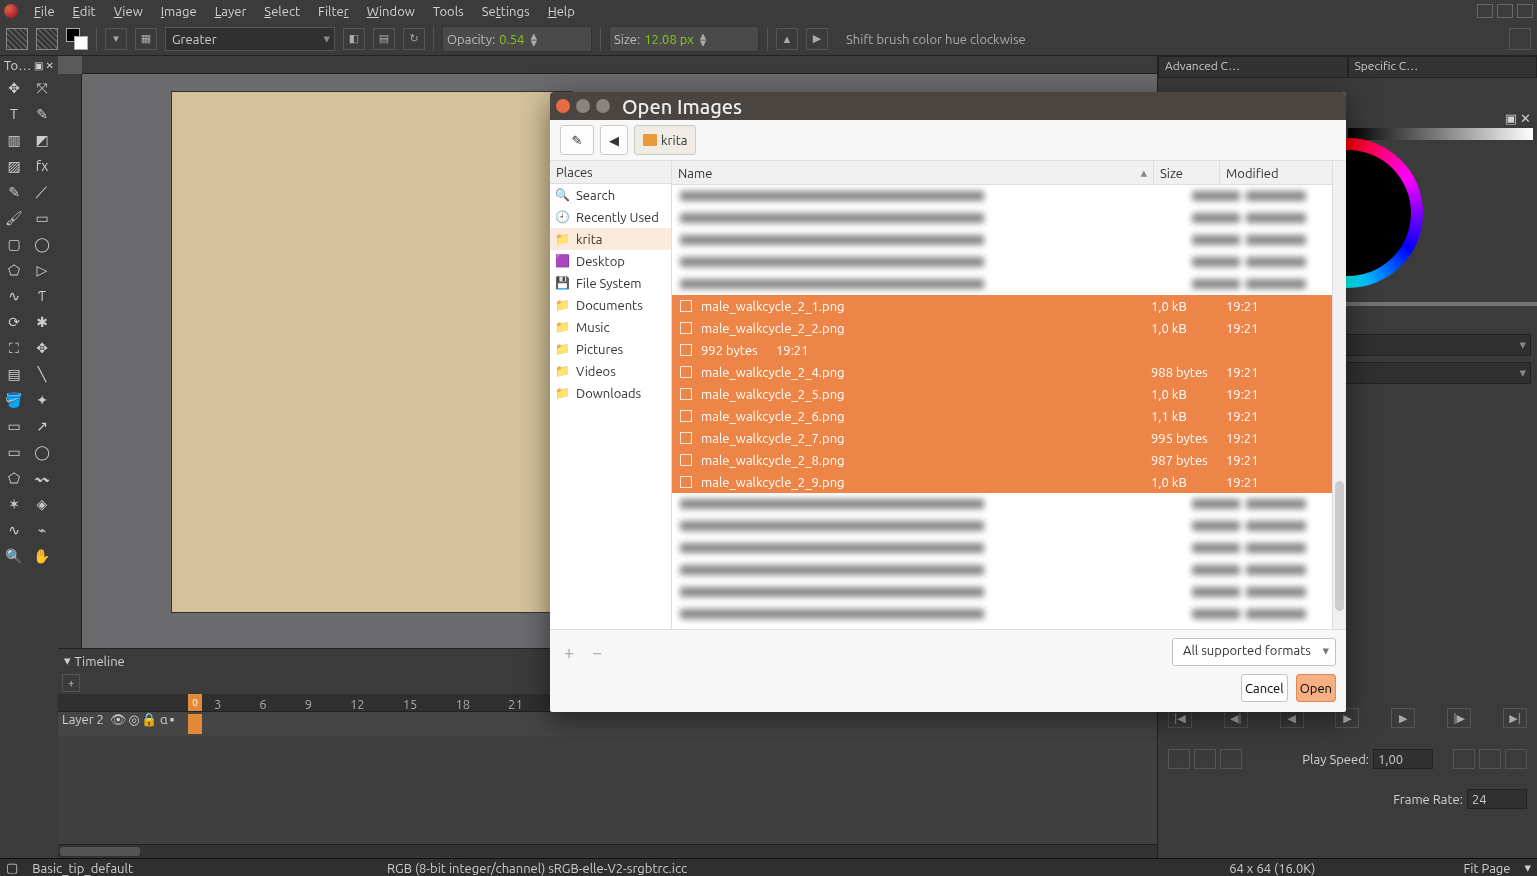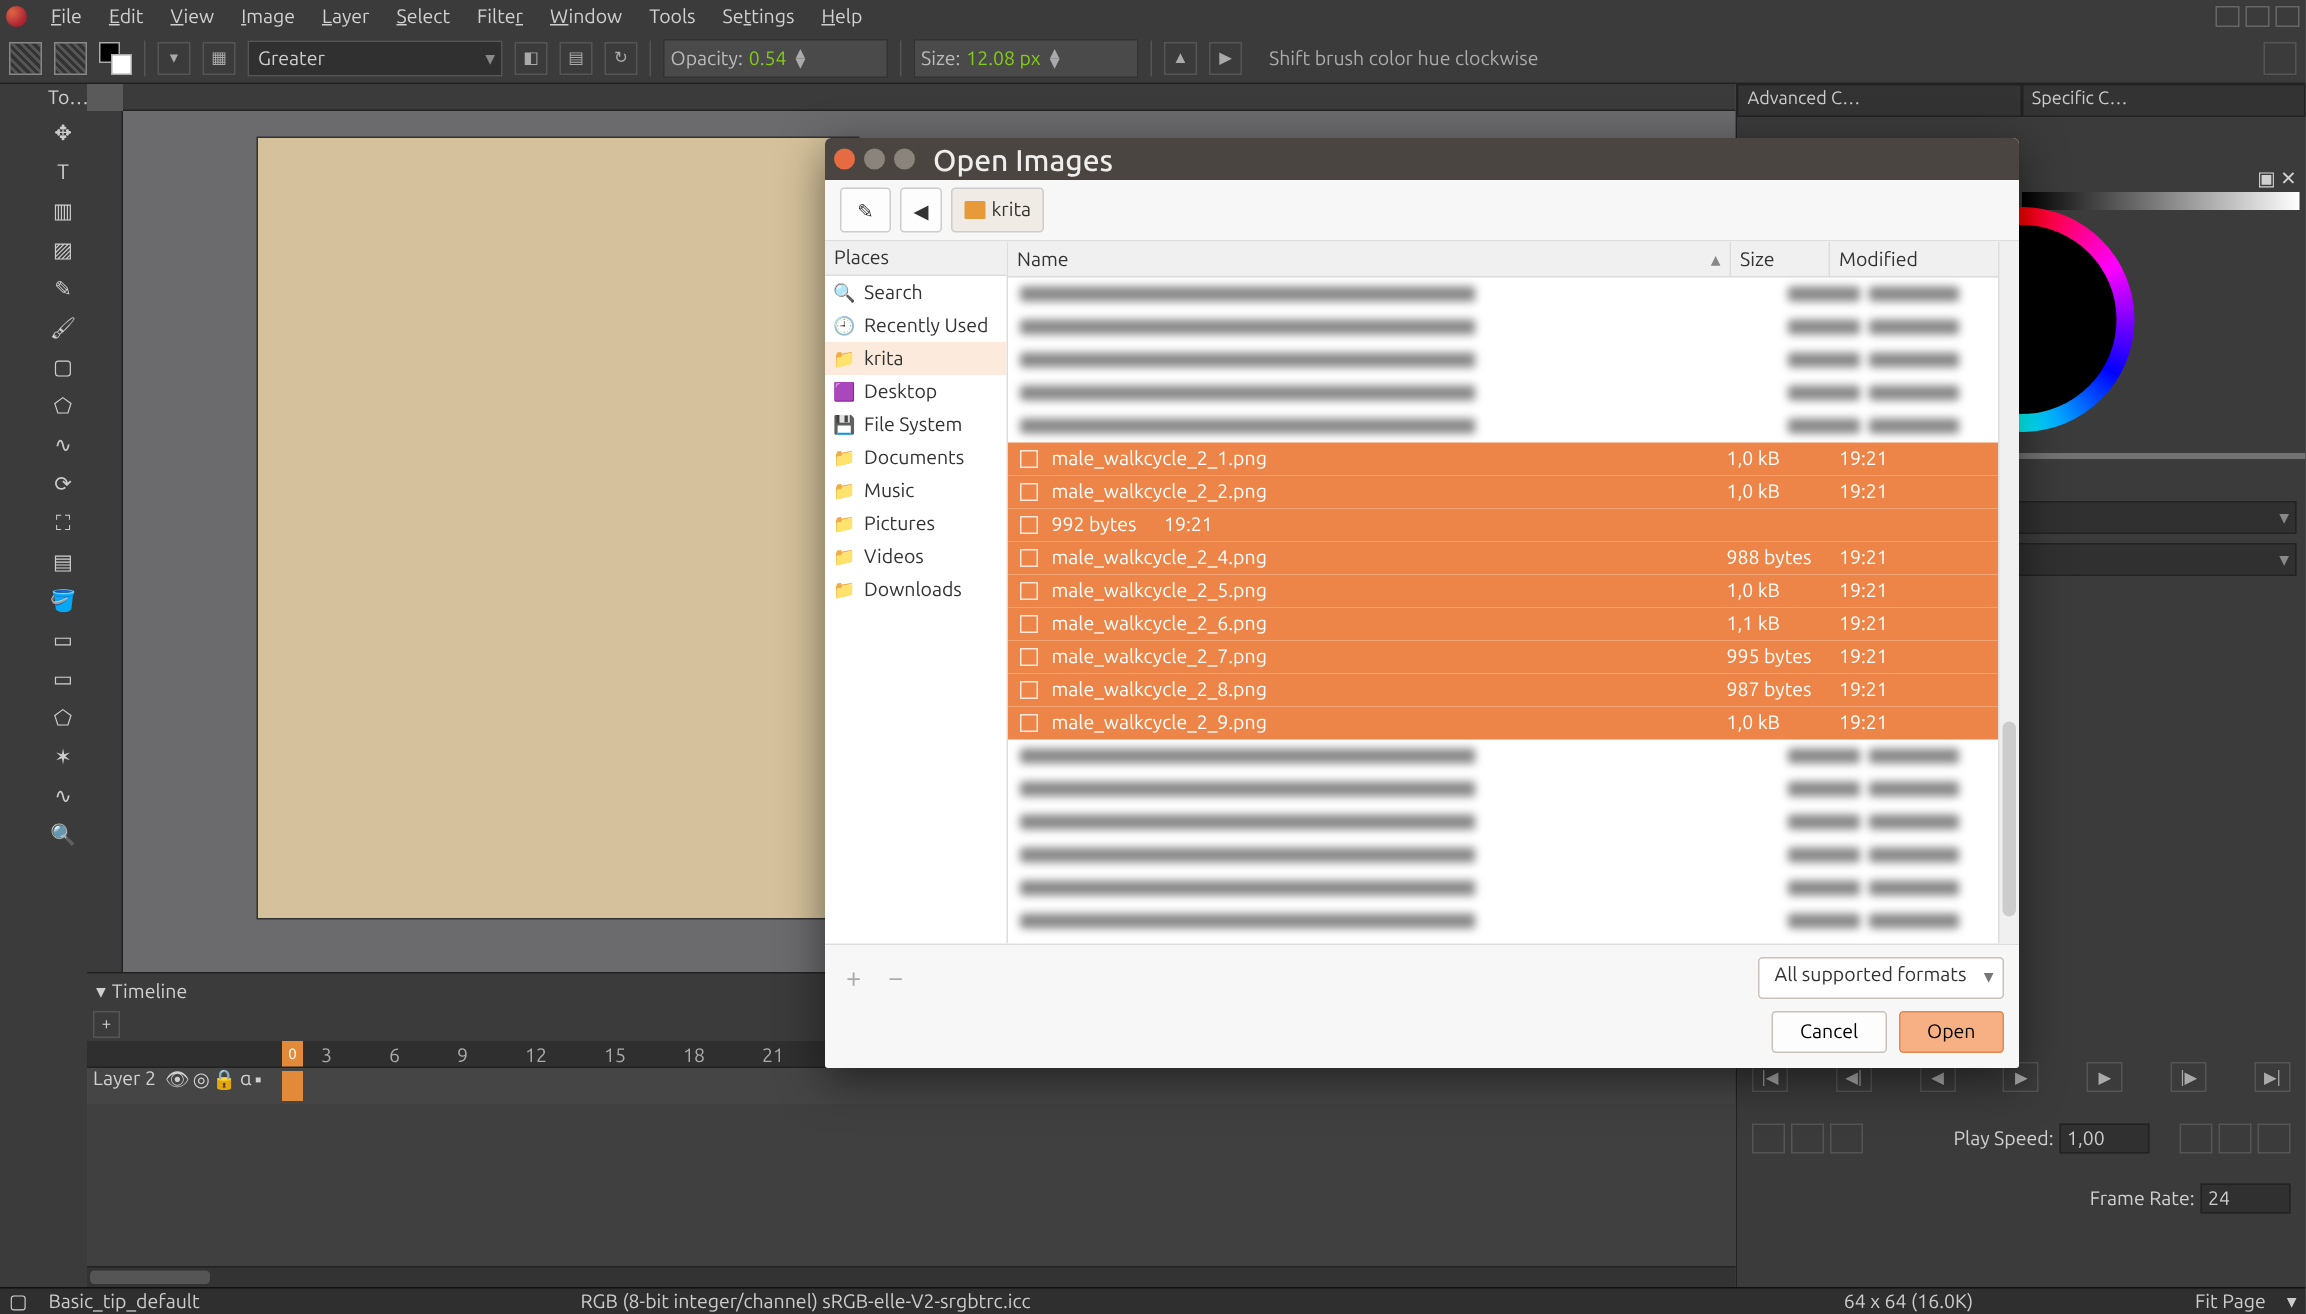--- a/index.html
+++ b/index.html
@@ -26,21 +26,21 @@
 .toolbar .mini-btn { width:22px; height:22px; border:1px solid #555; background:#3b3b3b; display:flex; align-items:center; justify-content:center; font-size:11px; color:#aaa;}
 .toolbar .spin-group { display:flex; align-items:center; background:#4a4a4a; border:1px solid #333; height:26px; padding:0 4px; }
 .toolbar .spin-group .lbl { color:#bbb; margin-right:4px; }
 .toolbar .spin-group .val { color:#84cc16; margin-right:6px; }
 .toolbar .spin-group .arrows { display:flex; flex-direction:column; font-size:7px; line-height:7px; color:#aaa;}
 .toolbar .hint { color:#aaa; margin-left:10px; }
 .toolbar .right-btn { width:22px; height:22px; border:1px solid #555; margin-left:auto;}
 
 
 .workspace { display:flex; height:calc(876px - 22px - 34px - 18px); }
-.left-dock { width:58px; background:#3b3b3b; display:flex; flex-direction:column;padding-left:28px; }
+.left-dock { width:58px; background:#3b3b3b; display:flex; flex-direction:column; }
 .left-dock .title { font-size:11px; padding:2px 4px; display:flex; align-items:center;}
 .left-dock .title .float{margin-left:auto; font-size:10px;}
 .tool-grid { display:grid; grid-template-columns:1fr 1fr; gap:2px; padding:2px; }
 .tool-grid div { width:24px; height:24px; border:1px solid transparent; display:flex; align-items:center; justify-content:center; font-size:14px; color:#ccc;}
 
 .center { flex:1; display:flex; flex-direction:column; background:#5a5a5a; position:relative; }
 .canvas-area { flex:1; position:relative; overflow:hidden; }
 .ruler-h { position:absolute; top:0; left:24px; right:0; height:18px; background:#3b3b3b; border-bottom:1px solid #222;}
 .ruler-v { position:absolute; top:18px; left:0; bottom:0; width:24px; background:#3b3b3b; border-right:1px solid #222;}
 .canvas-bg { position:absolute; left:24px; top:18px; right:0; bottom:0; background:#6b6b6e; }
@@ -121,21 +121,21 @@
 .modal .sel-row .fn{flex:1;}
 .modal .sel-row .sz{width:66px;}
 .modal .sel-row .md{width:120px;}
 .modal .scrollbar{position:absolute; right:0; top:0; bottom:0; width:14px; background:#f0f0f0; border-left:1px solid #ddd;}
 .modal .scrollbar .thumb{position:absolute; left:2px; right:2px; top:320px; height:130px; background:#ccc; border-radius:6px;}
 .modal .footer{padding:8px 10px; display:flex; align-items:center; gap:10px;}
 .modal .footer .pm{color:#aaa; font-size:18px; width:18px; text-align:center;}
 .modal .footer .combo{margin-left:auto; height:28px; border:1px solid #c7c2bb; border-radius:3px; padding:4px 24px 4px 10px; background:#fff; font-size:13px; position:relative;}
 .modal .footer .combo::after{content:"▾"; position:absolute; right:6px; color:#777;}
 .modal .buttons{display:flex; justify-content:flex-end; gap:8px; padding:0 10px 10px 10px;}
-.modal .buttons button{height:28px; padding:0 18px; border:1px solid #c7c2bb; border-radius:3px; background:#fdfdfd; font-size:13px; cursor:pointer;}
+.modal .buttons button{height:28px; padding:0 3px; border:1px solid #c7c2bb; border-radius:3px; background:#fdfdfd; font-size:13px; cursor:pointer;}
 .modal .buttons button.primary{background:#f6b083; border-color:#e08a4d;}
 .hscroll{height:14px;background:#333;border-top:1px solid #222; position:relative;}
 .hscroll .thumb{position:absolute;left:2px;top:2px;bottom:2px;width:80px;background:#555;border-radius:3px;}
 
 
 .behind-window{position:absolute; left:517px; top:246px; width:360px; height:260px; background:#3b3b3b; border:1px solid #222; box-shadow:0 6px 20px rgba(0,0,0,.4);}
 .behind-window .tb{height:22px;background:#4a4540;display:flex;align-items:center;padding:0 4px;gap:4px;}
 .behind-window .tb .dot{width:10px;height:10px;border-radius:50%;background:#777;}
 
 </style>

